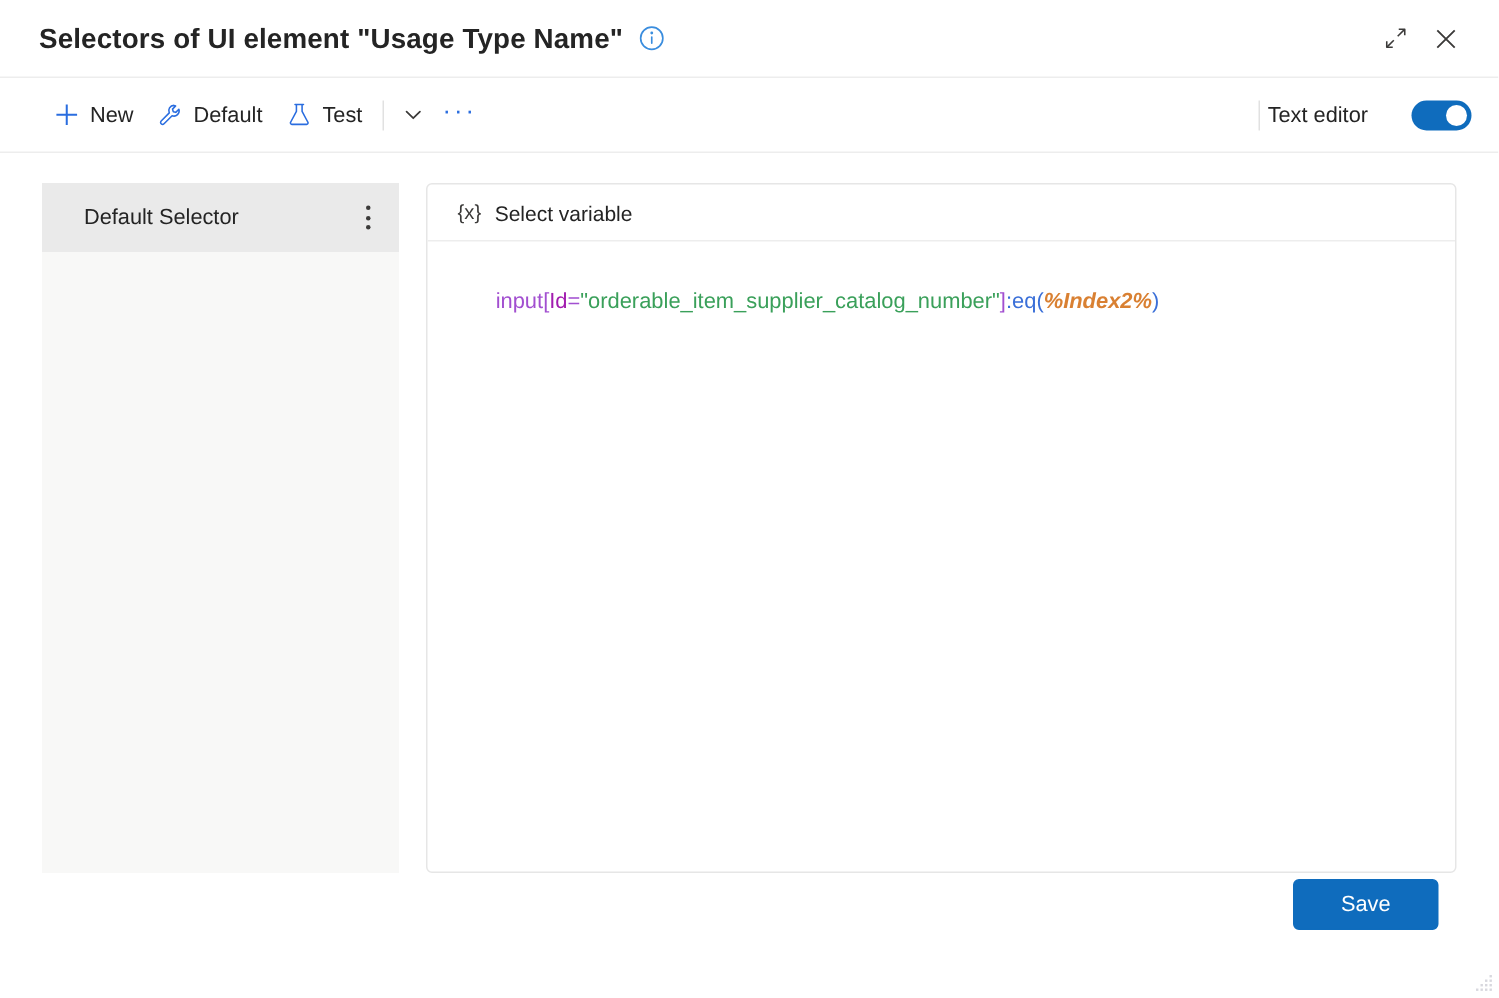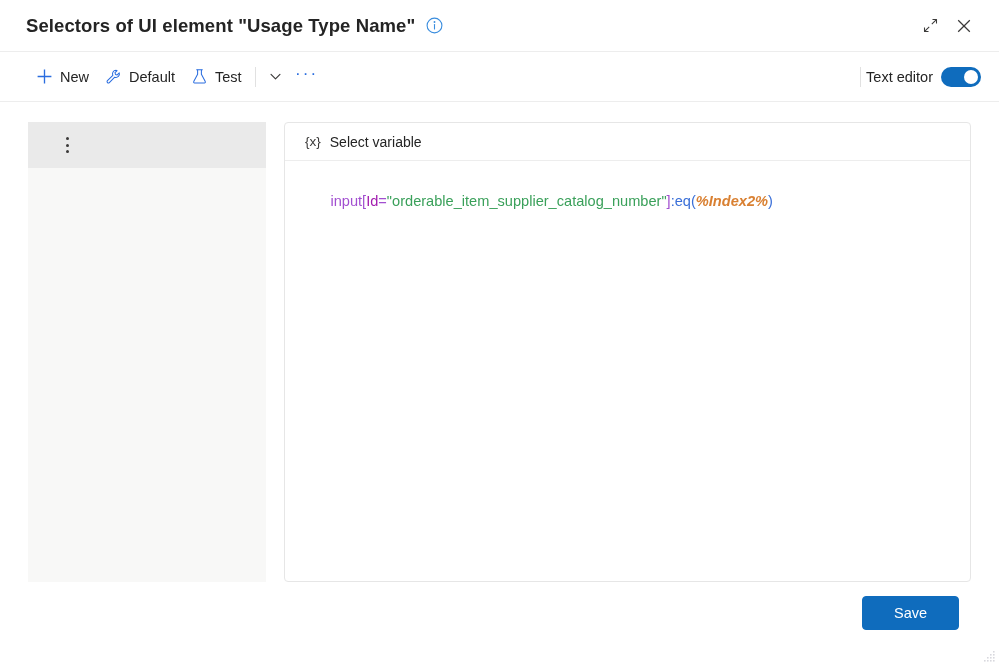--- a/index.html
+++ b/index.html
@@ -116,21 +116,21 @@
   }
   .toolbar-spacer { flex: 1 1 auto; }
 
   .tb-right {
     display: flex;
     align-items: center;
   }
   .texteditor-label {
     font-size: 14.5px;
     color: #242424;
-    margin-right: 8px;
+    margin-right: 29px;
     white-space: nowrap;
   }
   .toggle {
     width: 40px;
     height: 20px;
     border-radius: 10px;
     background: #0f6cbd;
     position: relative;
     cursor: pointer;
     flex: 0 0 auto;
@@ -246,21 +246,21 @@
   .tok-attr     { color: #a21caf; }
   .tok-string   { color: #3aa05a; }
   .tok-pseudo   { color: #3a6fd8; }
   .tok-variable { color: #d98032; font-weight: bold; font-style: italic; }
 
   
   .footer {
     position: absolute;
     left: 0;
     right: 0;
-    bottom: 6px;
+    bottom: 16px;
     height: 83px;
     display: flex;
     align-items: flex-start;
     justify-content: flex-end;
     padding: 20px 28px 0 0;
     box-sizing: border-box;
     margin-left: 48px;
   }
   .btn {
     height: 34px;
@@ -378,20 +378,21 @@
     <div class="toggle">
       <span class="knob"></span>
     </div>
   </div>
 </div>
 
 <div class="content">
 
   <div class="selector-list">
     <div class="selector-item selected">
+      <span class="name">Default Selector</span>
       <span class="vdots">
         <span></span>
         <span></span>
         <span></span>
       </span>
     </div>
   </div>
 
   <div class="editor-panel">
     <div class="editor-head">

